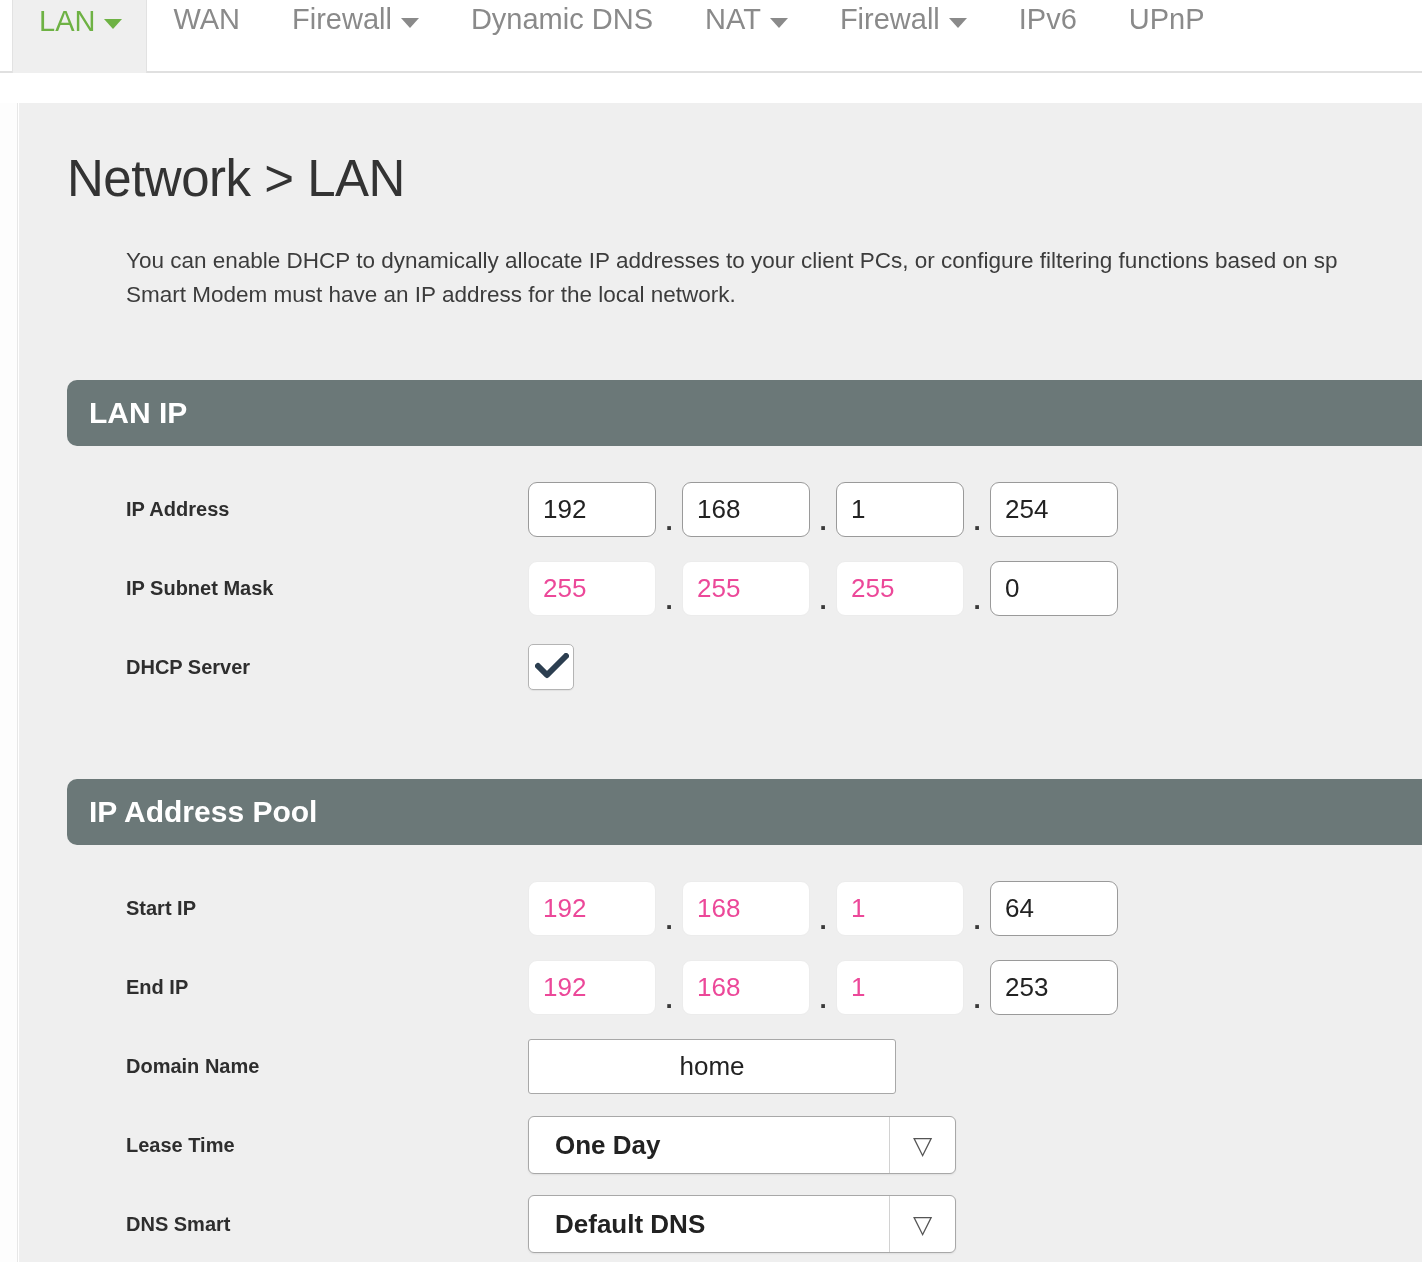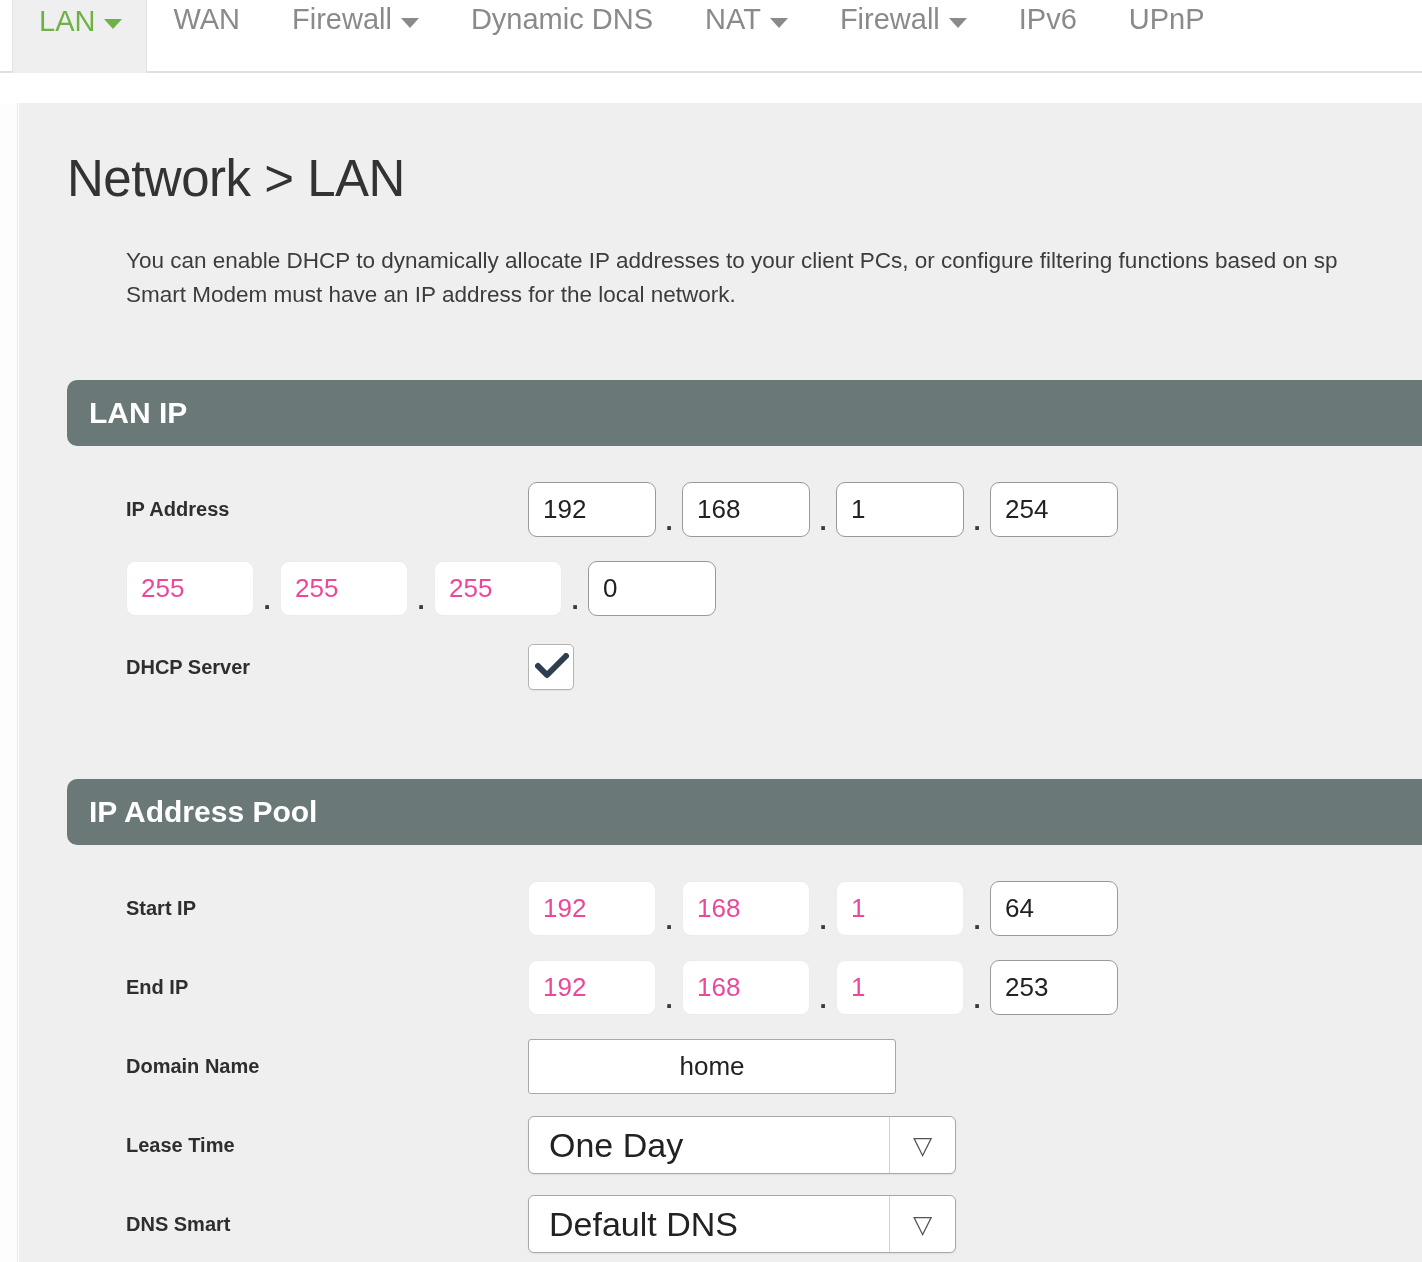--- a/index.html
+++ b/index.html
@@ -210,24 +210,25 @@
     border: 1px solid #a8a8a8;
     border-radius: 6px;
     display: flex;
     align-items: center;
     cursor: pointer;
     box-shadow: 0 1px 2px rgba(0,0,0,0.07);
     overflow: hidden;
   }
   .select .val {
     flex: 1;
-    font-size: 34px;
+    font-size: 26px;
     color: #222222;
-    padding-left: 20px;
+    padding-left: 26px;
     white-space: nowrap;
+    font-weight: bold;
   }
   .select .arrowbox {
     width: 66px;
     height: 100%;
     border-left: 1px solid #d2d2d2;
     display: flex;
     align-items: center;
     justify-content: center;
   }
   .chev {
@@ -305,20 +306,21 @@
           <span class="dot">.</span>
           <input class="octet" value="168" style="">
           <span class="dot">.</span>
           <input class="octet" value="1" style="">
           <span class="dot">.</span>
           <input class="octet" value="254" style="">
         </div>
       </div>
 
       <div class="row">
+        <div class="label">IP Subnet Mask</div>
         <div class="fields">
           <input class="octet disabled" disabled="" value="255" style="">
           <span class="dot">.</span>
           <input class="octet disabled" disabled="" value="255" style="">
           <span class="dot">.</span>
           <input class="octet disabled" disabled="" value="255" style="">
           <span class="dot">.</span>
           <input class="octet" value="0" style="">
         </div>
       </div>

